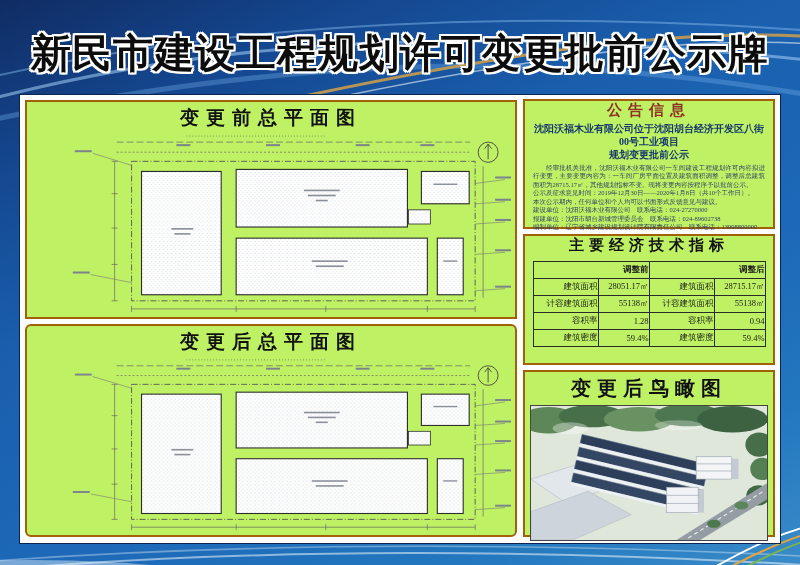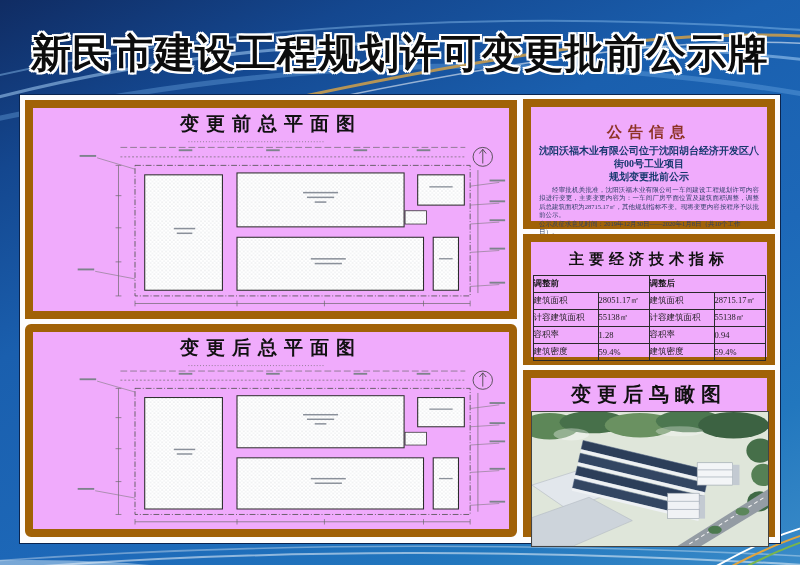--- a/index.html
+++ b/index.html
@@ -5,41 +5,41 @@
   html,body{margin:0;padding:0;}
   body{width:800px;height:565px;overflow:hidden;font-family:"Liberation Sans",sans-serif;}
   .board{position:relative;width:800px;height:565px;
     background:linear-gradient(155deg,#102c63 0%,#14478f 18%,#1a5fae 38%,#1d68b8 62%,#2277be 82%,#3b8cc9 100%);padding-left:16px;}
   .bg-decor{position:absolute;inset:0;z-index:0;}
   .board-title{position:absolute;top:26px;left:0;width:800px;text-align:center;z-index:2;
     font-size:40px;font-weight:bold;color:#0c0c0c;letter-spacing:1px;white-space:nowrap;
     text-shadow:-2px -2px 0 #fff,2px -2px 0 #fff,-2px 2px 0 #fff,2px 2px 0 #fff,0 -2px 0 #fff,0 2px 0 #fff,-2px 0 0 #fff,2px 0 0 #fff;}
   .content{position:absolute;left:20px;top:95px;width:760px;height:448px;background:#fdfdfd;z-index:1;
     box-shadow:0 0 0 1px #0a2550;}
-  .panel{position:absolute;background:#f0abfc;border:8px solid #a16207;box-sizing:border-box;}
+  .panel{position:absolute;background:#bef264;border:2px solid #a16207;box-sizing:border-box;}
   .panel-plan-before{left:5px;top:5px;width:492px;height:219px;}
   .panel-plan-after{left:5px;top:229px;width:492px;height:213px;border-radius:6px;}
   .panel-notice{left:503px;top:4px;width:252px;height:130px;}
   .panel-indicators{left:503px;top:139px;width:252px;height:131px;}
   .panel-aerial{left:503px;top:275px;width:252px;height:167px;}
   .plan-title{margin-top:3px;text-align:center;font-size:19px;font-weight:bold;letter-spacing:7px;color:#111;}
   .plan-svg-wrap{width:100%;height:calc(100% - 28px);}
   .plan-svg-wrap svg{width:100%;height:100%;display:block;}
-  .notice-title{margin-top:16px;text-align:center;font-size:15px;font-weight:bold;letter-spacing:6px;color:#8e3326;}
+  .notice-title{margin-top:0;text-align:center;font-size:15px;font-weight:bold;letter-spacing:6px;color:#8e3326;}
   .notice-sub{margin-top:2px;text-align:center;font-size:10px;font-weight:bold;color:#17386f;
     font-family:"Liberation Serif",serif;line-height:1.3;padding:0 6px;}
   .notice-body{margin-top:3px;padding:0 8px;font-size:6.5px;line-height:1.3;color:#2c3e66;
     font-family:"Liberation Serif",serif;}
   .notice-body .para{text-indent:13px;text-align:justify;}
   .notice-sign{margin-top:3px;padding-right:12px;text-align:right;font-size:6.5px;color:#2c3e66;
     font-family:"Liberation Serif",serif;line-height:1.5;}
-  .ind-title{margin-top:8px;text-align:center;font-size:15px;font-weight:bold;letter-spacing:5px;color:#111;}
+  .ind-title{margin-top:0;text-align:center;font-size:15px;font-weight:bold;letter-spacing:5px;color:#111;}
   table.ind{border-collapse:collapse;margin:6px auto 0 auto;font-family:"Liberation Serif",serif;
     font-size:8.5px;color:#1a1a1a;}
-  table.ind td,table.ind th{border:1px solid #2a2a2a;text-align:left;padding:0;height:16px;}
+  table.ind td,table.ind th{border:1px solid #2a2a2a;text-align:right;padding:0;height:16px;}
   table.ind th{font-weight:bold;}
   .c-label{width:64px;} .c-val{width:50px;}
   .aerial-title{margin-top:3px;text-align:center;font-size:20px;font-weight:bold;letter-spacing:6px;color:#111;}
   .aerial-img{margin:3px auto 0 auto;width:236px;height:134px;border:1px solid #444;overflow:hidden;}
   .aerial-img svg{width:100%;height:100%;display:block;}
 </style>
 </head>
 <body>
 
 <div class="board">

